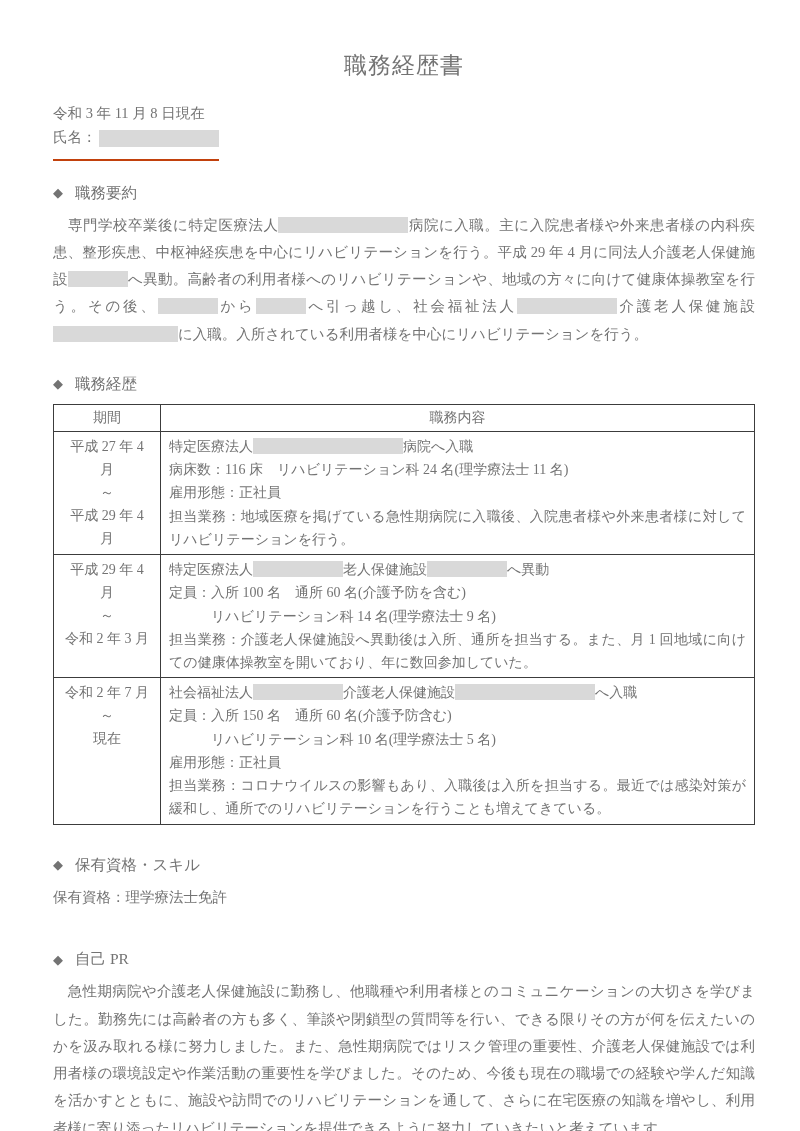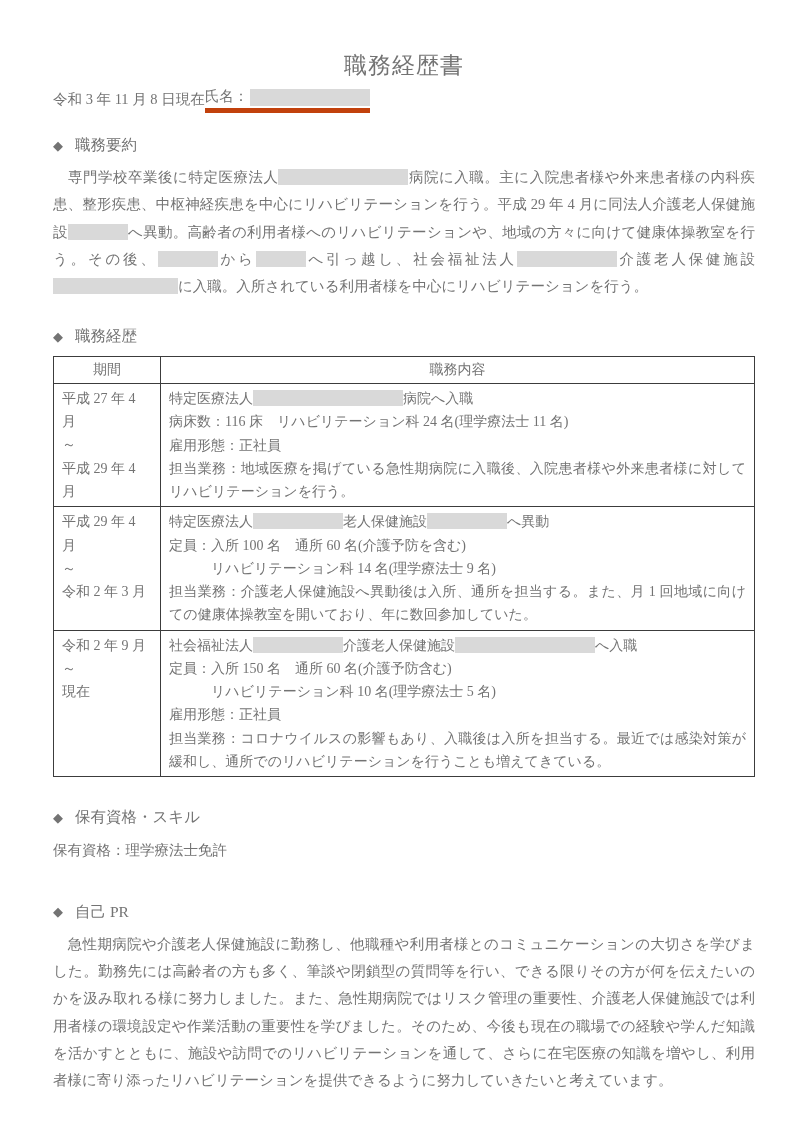--- a/index.html
+++ b/index.html
@@ -21,33 +21,33 @@
   }
   .doc-title {
     margin: 0;
     font-size: 23px;
     font-weight: normal;
     text-align: center;
     letter-spacing: 1px;
   }
   .header-right {
     display: flex;
-    flex-direction: row;
-    align-items: center;
-    margin-top: 4px;
+    flex-direction: column;
+    align-items: flex-start;
+    margin-top: 20px;
   }
   .date-line {
     font-size: 14.5px;
     line-height: 1.7;
   }
   .name-line {
     display: inline-flex;
     align-items: flex-end;
-    border-bottom: 5px solid #c2410c;
-    padding-bottom: 2px;
+    border-bottom: 2px solid #c2410c;
+    padding-bottom: 12px;
     margin-top: 2px;
     margin-right: 24px;
   }
   .name-redact {
     display: inline-block;
     width: 120px;
     height: 17px;
     background: #d9d9d9;
     margin-left: 2px;
   }
@@ -85,28 +85,28 @@
   }
   table.career th,
   table.career td {
     border: 1px solid #3c3c3c;
     padding: 3px 8px;
     vertical-align: top;
     font-weight: normal;
   }
   table.career th { padding: 4px 8px; }
   col.col-period { width: 107px; }
-  td.period-cell { text-align: left; padding-top: 5px; }
+  td.period-cell { text-align: center; padding-top: 5px; }
   .period-line { line-height: 1.65; }
   .duty-line   { line-height: 1.66; text-align: justify; }
   .qual-line {
     margin: 0;
     line-height: 1.85;
   }
-  .qual-block { margin-top: 9px; }
+  .qual-block { margin-top: 9px; font-family: Liberation Mono, monospace; }
 </style>
 </head>
 <body>
 
 <div class="page">
 
   <h1 class="doc-title">職務経歴書</h1>
 
   <div class="header-right">
     <div class="date-line">令和 3 年 11 月 8 日現在</div>
@@ -162,21 +162,21 @@
           </td>
           <td class="duties-cell">
             <div class="duty-line">特定医療法人<span class="redact" style="width: 90px;"></span>老人保健施設<span class="redact" style="width: 80px;"></span>へ異動</div>
             <div class="duty-line">定員：入所 100 名　通所 60 名(介護予防を含む)</div>
             <div class="duty-line">　　　リハビリテーション科 14 名(理学療法士 9 名)</div>
             <div class="duty-line">担当業務：介護老人保健施設へ異動後は入所、通所を担当する。また、月 1 回地域に向けての健康体操教室を開いており、年に数回参加していた。</div>
           </td>
         </tr>
         <tr>
           <td class="period-cell">
-            <div class="period-line">令和 2 年 9 月</div>
+            <div class="period-line">令和 2 年 7 月</div>
             <div class="period-line">～</div>
             <div class="period-line">現在</div>
           </td>
           <td class="duties-cell">
             <div class="duty-line">社会福祉法人<span class="redact" style="width: 90px;"></span>介護老人保健施設<span class="redact" style="width: 140px;"></span>へ入職</div>
             <div class="duty-line">定員：入所 150 名　通所 60 名(介護予防含む)</div>
             <div class="duty-line">　　　リハビリテーション科 10 名(理学療法士 5 名)</div>
             <div class="duty-line">雇用形態：正社員</div>
             <div class="duty-line">担当業務：コロナウイルスの影響もあり、入職後は入所を担当する。最近では感染対策が緩和し、通所でのリハビリテーションを行うことも増えてきている。</div>
           </td>

